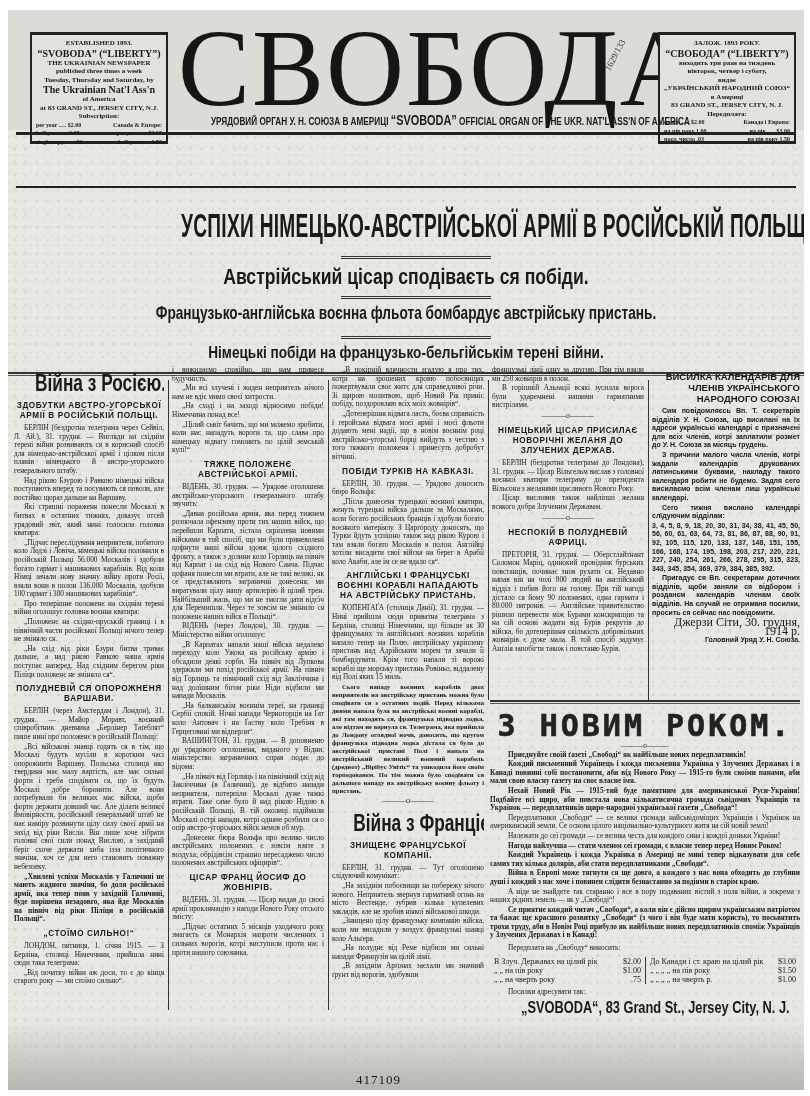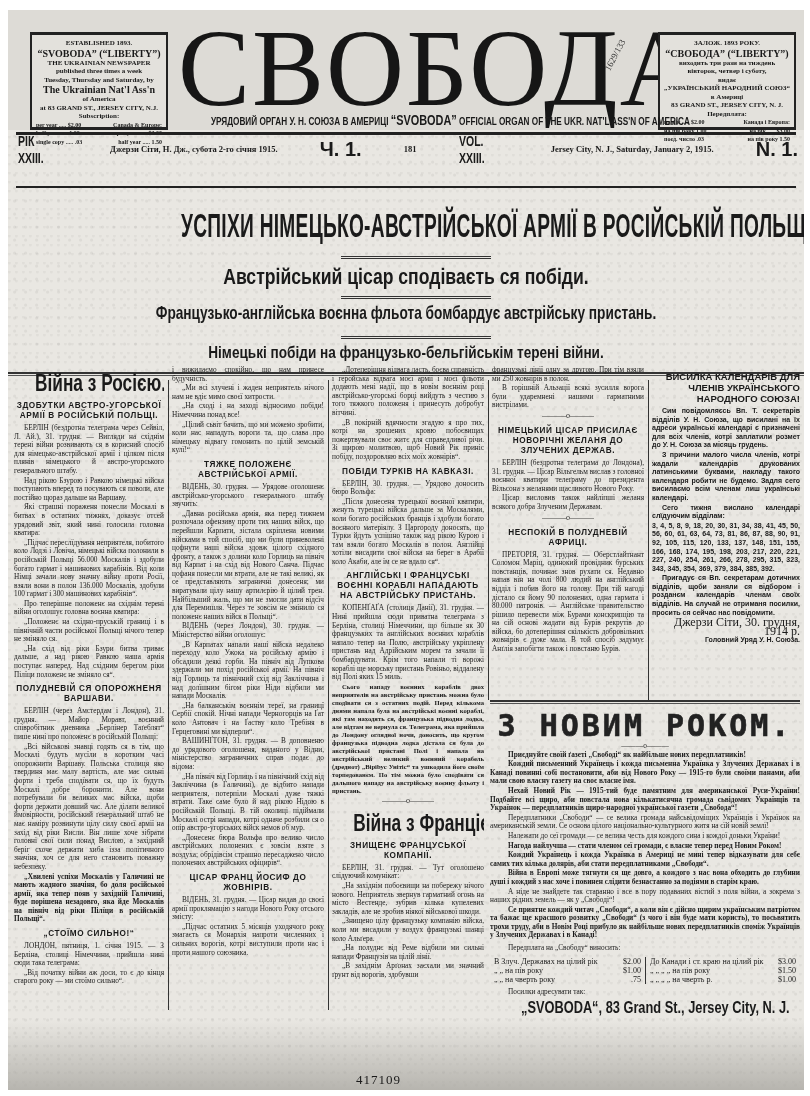--- a/index.html
+++ b/index.html
@@ -5,21 +5,21 @@
   * { box-sizing: border-box; margin: 0; padding: 0; }
   html, body { width: 810px; height: 1096px; overflow: hidden; background: #fff; }
   body { font-family: "Liberation Serif", "DejaVu Serif", serif; color: #1a1a1a; }
   .page { position: absolute; left: 8px; top: 10px; width: 796px; height: 1080px; background: #e9e7e2; overflow: hidden; }
   .grain { position: absolute; inset: 0; pointer-events: none;
     background:
       radial-gradient(circle at 20% 10%, rgba(0,0,0,0.04) 0 1px, transparent 2px) 0 0/7px 9px,
       radial-gradient(circle at 60% 70%, rgba(0,0,0,0.05) 0 1px, transparent 2px) 0 0/11px 13px;
   }
   .masthead { position: absolute; left: 0; top: 0; width: 796px; height: 120px; background: #dddbd6; }
-  .ear { position: absolute; top: 22px; width: 138px; height: 98px; border: 2px solid #222; border-top-width: 3px; border-bottom-width: 3px; padding: 4px 4px; text-align: center; font-family: "Liberation Serif", serif; font-size: 7px; line-height: 8.5px; font-weight: bold; background: #e3e1dc; }
+  .ear { position: absolute; top: 22px; width: 138px; height: 112px; border: 2px solid #222; border-top-width: 3px; border-bottom-width: 3px; padding: 4px 4px; text-align: center; font-family: "Liberation Serif", serif; font-size: 7px; line-height: 8.5px; font-weight: bold; background: #e3e1dc; }
   .ear.left { left: 22px; }
   .ear.right { left: 650px; }
   .ear .l { display: block; white-space: nowrap; overflow: hidden; }
   .ear .big { font-size: 10px; line-height: 11px; }
   .ear .sub { display: flex; justify-content: space-between; font-size: 6px; }
   .logo { position: absolute; left: 170px; top: 8px; width: 470px; text-align: center; font-family: "Liberation Serif", serif; font-size: 108px; line-height: 100px; letter-spacing: 2px; color: #161616; transform: scaleY(1.02); }
   .tagline { position: absolute; left: 148px; top: 102px; width: 500px; text-align: center; font-family: "Liberation Sans", sans-serif; font-weight: bold; font-size: 10.5px; transform: scaleX(0.78); transform-origin: center; white-space: nowrap; }
   .tagline .mid { font-size: 14px; }
   .rule-thick { position: absolute; left: 8px; width: 780px; height: 3px; background: #222; }
   .dateline { position: absolute; left: 10px; top: 128px; width: 780px; height: 22px; display: flex; align-items: center; justify-content: space-between; font-weight: bold; }
@@ -118,29 +118,20 @@
 
     <div class="tagline">
       <span>УРЯДОВИЙ ОРГАН У. Н. СОЮЗА В АМЕРИЦІ</span>
       <span class="mid">“SVOBODA”</span>
       <span>OFFICIAL ORGAN OF THE UKR. NAT'L ASS'N OF AMERICA</span>
     </div>
   </div>
 
   <div class="rule-thick" style="top:122px;"></div>
 
-  <div class="dateline">
-    <span class="rik">РІК XXIII.</span>
-    <span class="small">Джерзи Сіти, Н. Дж., субота 2-го січня 1915.</span>
-    <span class="num">Ч. 1.</span>
-    <span class="small">181</span>
-    <span class="rik">VOL. XXIII.</span>
-    <span class="small">Jersey City, N. J., Saturday, January 2, 1915.</span>
-    <span class="num">N. 1.</span>
-  </div>
 
   <div class="rule-thick" style="top:176px; height:2px;"></div>
 
   <div class="hl-wrap">
     <div class="headline" style="top:6px;">УСПІХИ НІМЕЦЬКО-АВСТРІЙСЬКОЇ АРМІЇ В РОСІЙСЬКІЙ ПОЛЬЩІ.</div>
   </div>
   <div class="dash" style="top:246px;"></div>
   <div class="sub1">Австрійський цісар сподіваєть ся побіди.</div>
   <div class="dash" style="top:286px;"></div>
   <div class="sub2">Французько-англійська воєнна фльота бомбардує австрійську пристань.</div>
@@ -182,22 +173,22 @@
     <p>ВАШИНҐТОН, 31. грудня. — В доповненю до урядового оголошеня, виданого у Відни, міністерство заграничних справ подає до відома:</p>
     <p>„На північ від Горлиць і на північний схід від Закліччина (в Галичині), де відбито напади неприятеля, потерпіли Москалі дуже тяжкі втрати. Таке саме було й над рікою Нідою в російській Польщі. В тій околиці підіймали Москалі острі напади, котрі одначе розбили ся о опір австро-угорських війск немов об мур.</p>
     <p>„Донесенє бюра Вольфа про велико число австрійських полонених є зовсім взяте з воздуха; обрідівсім страшно пересаджено число полонених австрійських офіцирів“.</p>
     <h3>ЦІСАР ФРАНЦ ЙОСИФ ДО ЖОВНІРІВ.</h3>
     <p>ВІДЕНЬ, 31. грудня. — Цісар видав до своєї армії проклямацію з нагоди Нового Року отсього змісту:</p>
     <p>„Підчас остатних 5 місяців уходячого року змагаєть ся Монархія напроти численних і сильних ворогів, котрі виступили проти нас і проти нашого союзника.</p>
   </div>
   <div class="vr" style="left:320px; height:630px;"></div>
 
   <div class="col" style="left:324px; width:152px; height:686px;">
+    <p>„В покірній вдячности згадую я про тих, котрі на зрошених кровю побоєвищах пожертвували своє житє для справедливої річи. Зі щирою молитвою, щоб Новий Рік приніс побіду, поздоровляю всіх моїх жовнірів“.</p>
     <p>„Дотеперішня відвага ласть, боєва справність і геройська відвага моєї армії і моєї фльоти додають мені надії, що в новім воєннім році австрійсько-угорські борці вийдуть з честию з того тяжкого положеня і принесуть добробут вітчині.</p>
-    <p>„В покірній вдячности згадую я про тих, котрі на зрошених кровю побоєвищах пожертвували своє житє для справедливої річи. Зі щирою молитвою, щоб Новий Рік приніс побіду, поздоровляю всіх моїх жовнірів“.</p>
     <h3>ПОБІДИ ТУРКІВ НА КАВКАЗІ.</h3>
     <p>БЕРЛІН, 30. грудня. — Урядово доносить бюро Вольфа:</p>
     <p>„Після донесеня турецької воєнної кватири, женуть турецькі війска дальше за Москалями, коли богато російських бранців і здобули богато воєнного матеріялу. З Царгороду доносять, що Турки йдуть успішно також над рікою Курою і там взяли богато Москалів в полон. Англійці хотіли висадити свої війска на берег в Арабії коло Акаби, але їм се не вдало ся“.</p>
     <h3>АНГЛІЙСЬКІ І ФРАНЦУСЬКІ ВОЄННІ КОРАБЛІ НАПАДАЮТЬ НА АВСТРІЙСЬКУ ПРИСТАНЬ.</h3>
     <p>КОПЕНҐАҐА (столиця Данії), 31. грудня. — Нині прийшла сюди приватна телеграма з Берліна, столиці Німеччини, що більше як 30 французьких та англійських воєнних кораблів напало тепер на Полю, австрійську укріплену пристань над Адрійським морем та зачали її бомбардувати. Крім того напали ті ворожі кораблі ще морську пристань Ровіньо, віддалену від Полі яких 15 миль.</p>
     <p class="bold" style="font-size:6.6px;line-height:8px;">Сього нападу воєнних кораблів двох неприятелів на австрійську пристань можна було сподївати ся з остатних подій. Перед кількома днями напала була на австрійські воєнні кораблі, які там находять ся, французька підводна лодка, але відтам не вернула ся. Телеграма, яка прийшла до Лондону оглядної ночи, доносить, що кругом французька підводна лодка дістала ся була до австрійської пристані Полі і напала на австрійський великий воєнний корабель (дреднот) „Віріbус Унітіс“ та ушкодила його своїм торпедованєм. По тім можна було сподївати ся дальшого нападу на австрійську воєнну фльоту і пристань.</p>
     <div class="sep">———o———</div>
     <h2 class="war">Війна з Францією.</h2>
     <h3>ЗНИЩЕНЄ ФРАНЦУСЬКОЇ КОМПАНІЇ.</h3>
     <p>БЕРЛІН, 31. грудня. — Тут оголошено слідуючий комунікат:</p>

